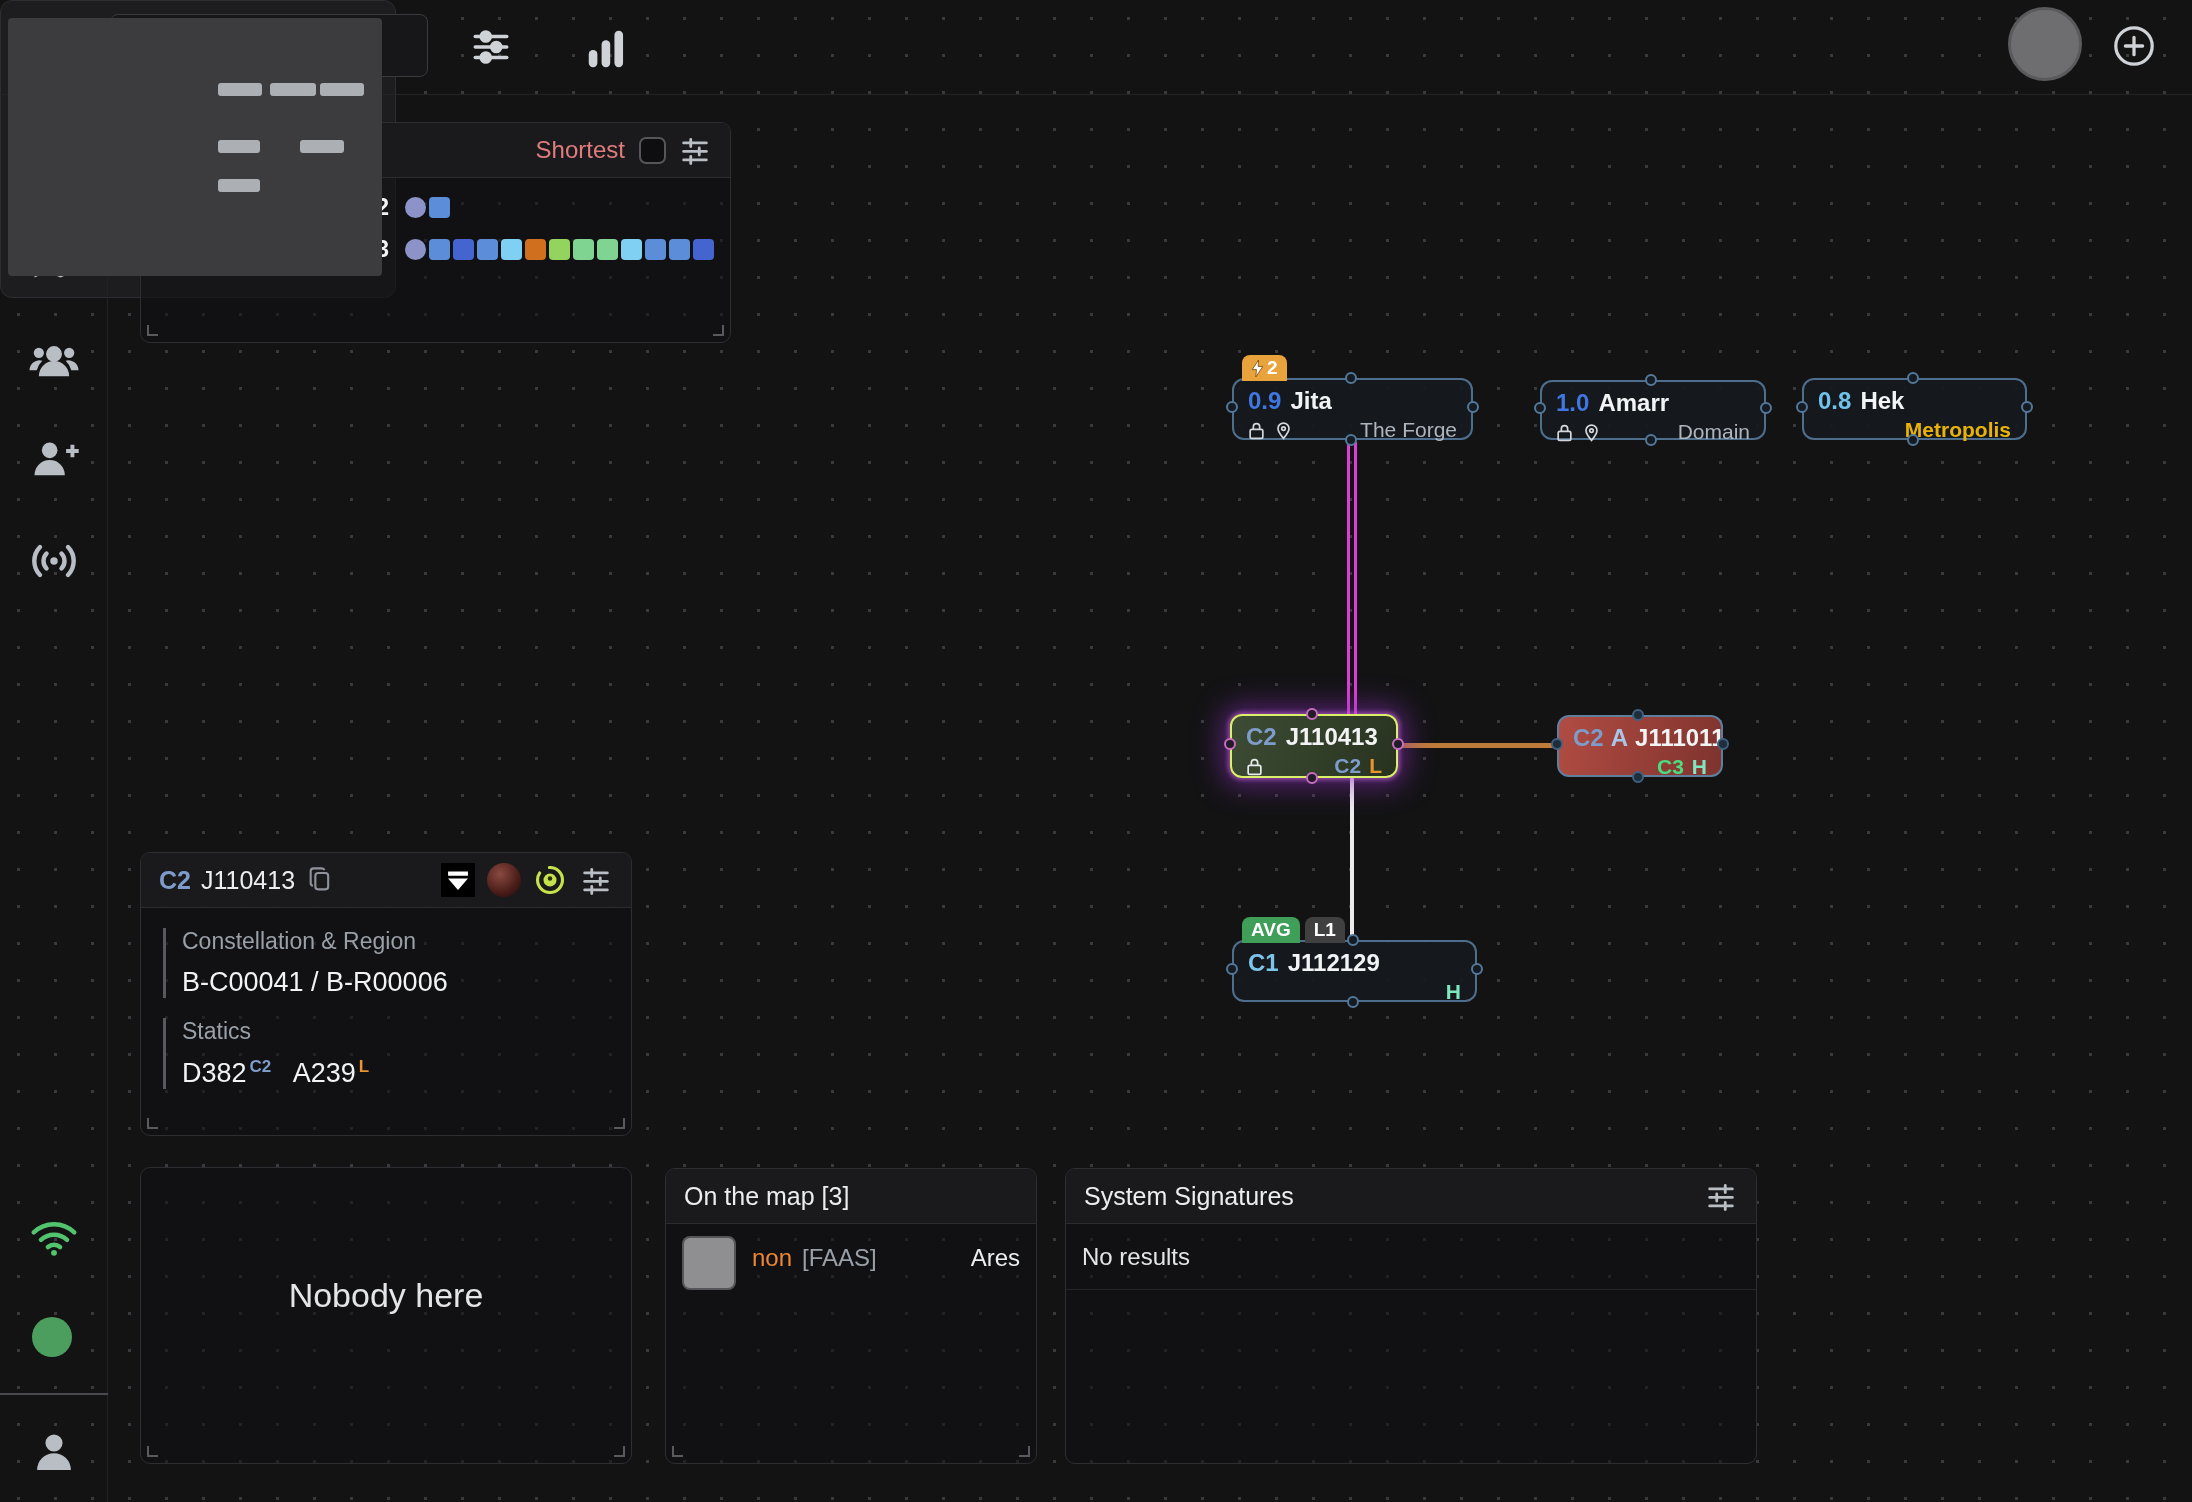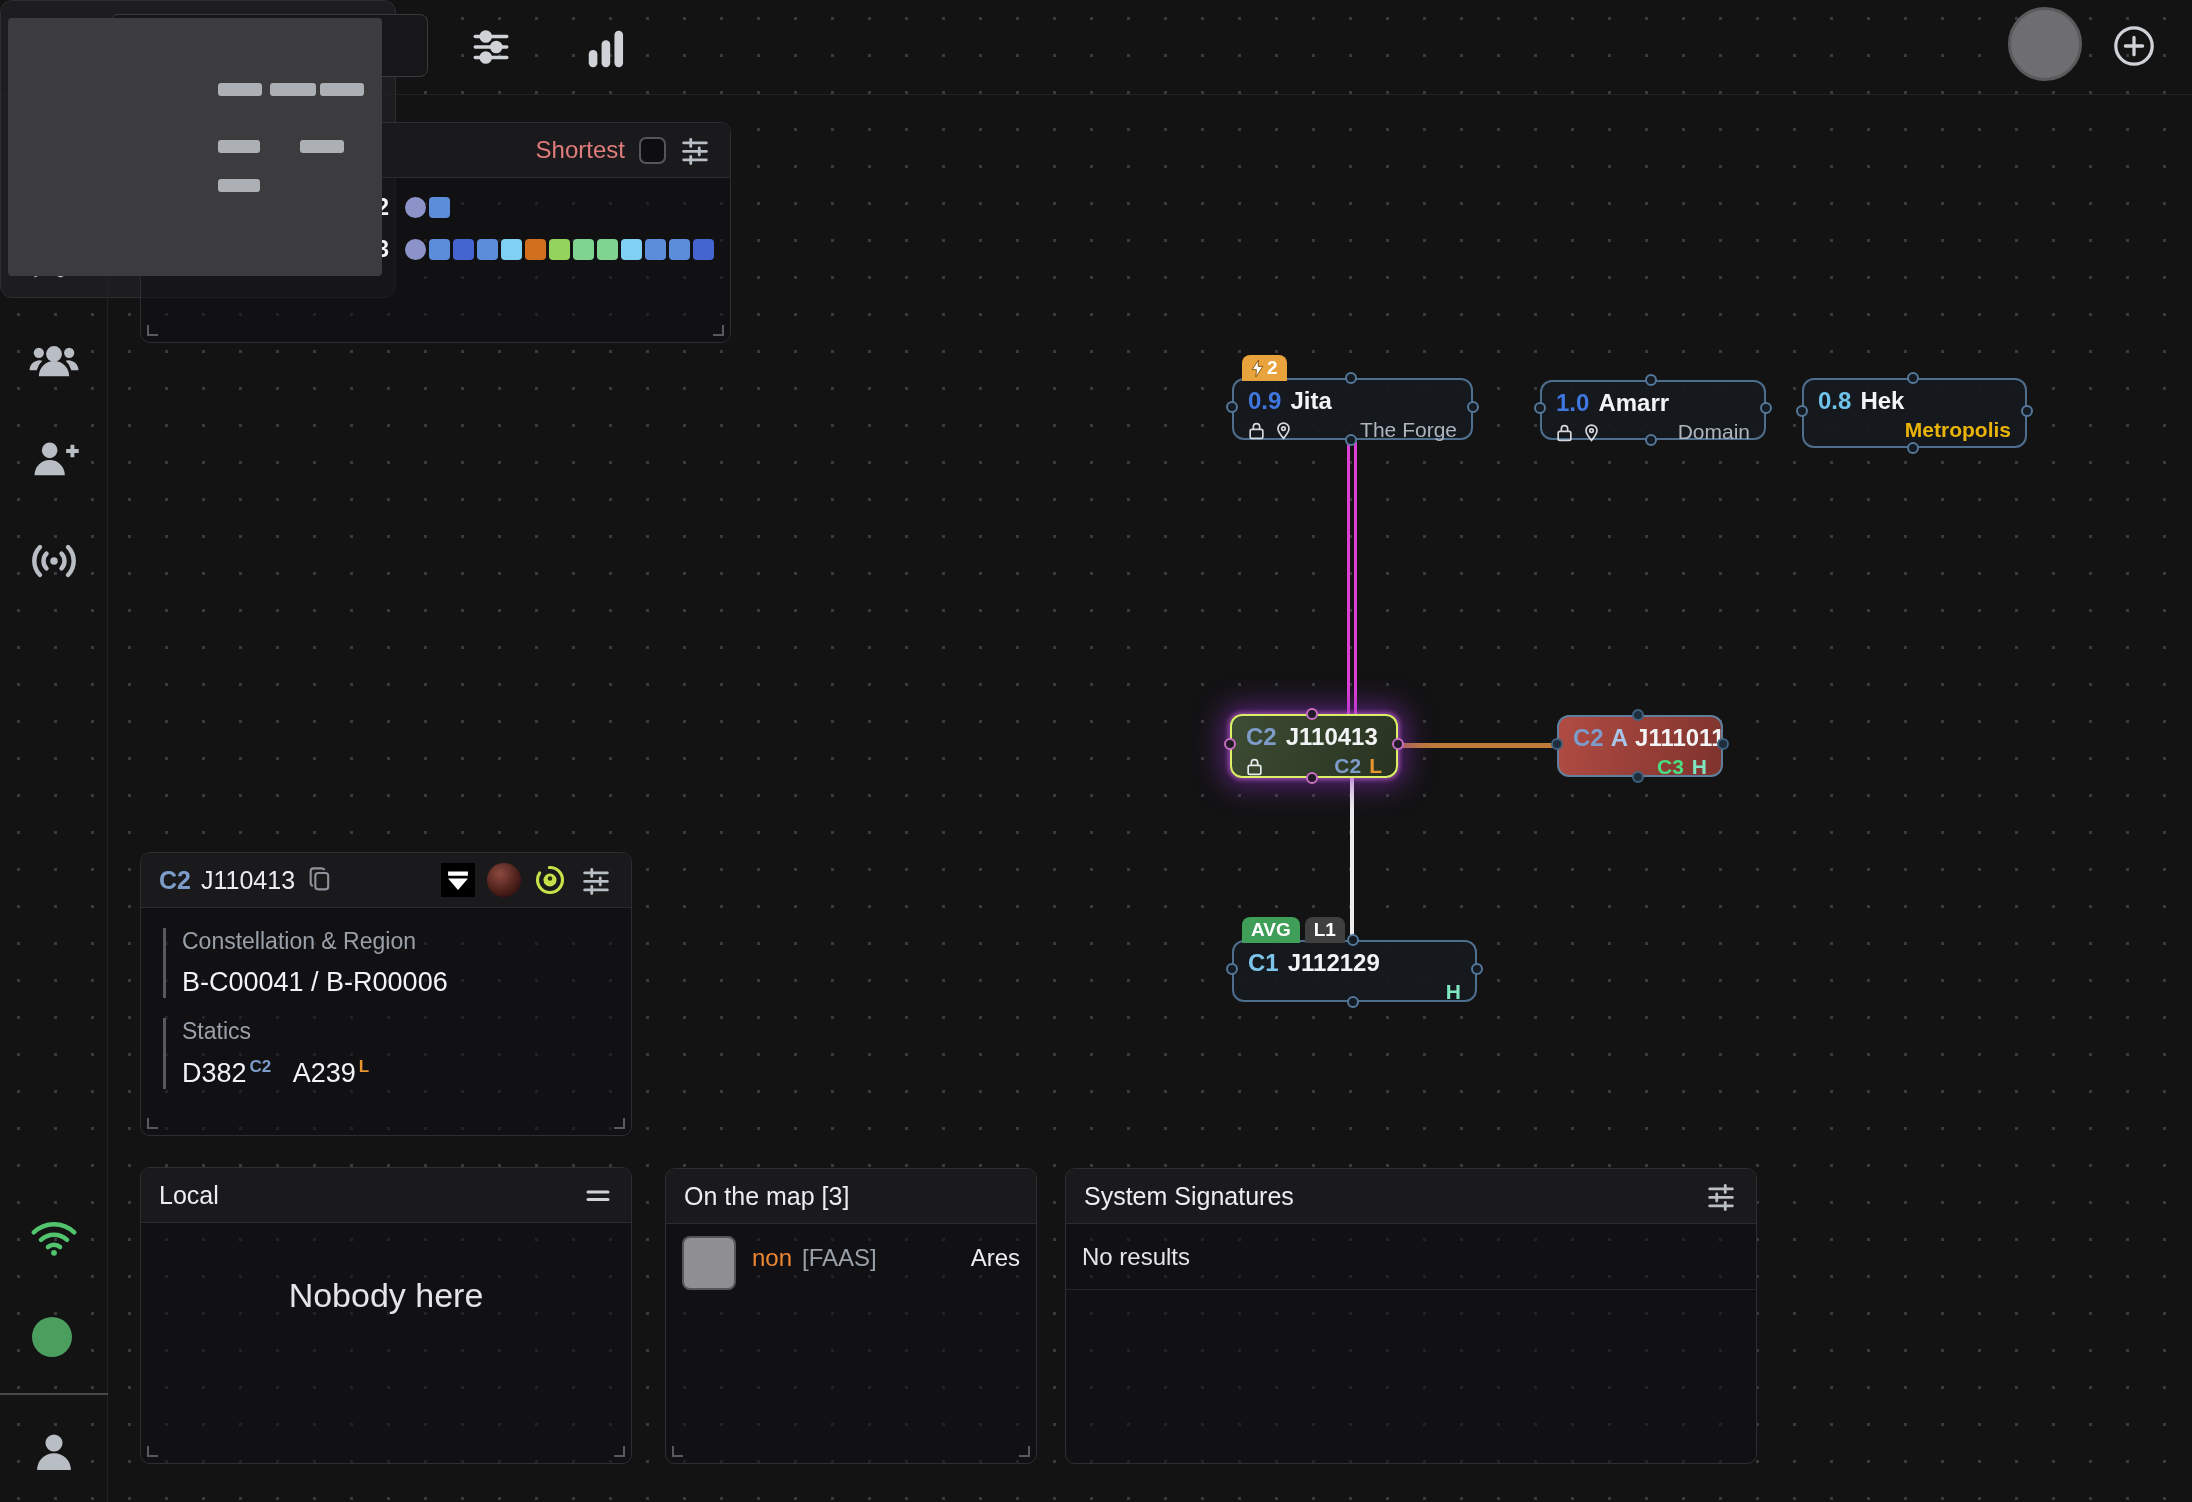--- a/index.html
+++ b/index.html
@@ -254,21 +254,21 @@
         </svg>
       </span>
     <span class="right" style="font-weight:400; color:#aeb5bd;">Domain</span>
   </div>
   <span class="hdot t"></span>
     <span class="hdot b"></span>
   <span class="hdot l"></span>
     <span class="hdot r"></span>
 </div>
 
-<div class="node" style="left:1802px; top:378px; width:225px; height:70px;">
+<div class="node" style="left:1802px; top:378px; width:225px; height:62px;">
   <div class="nl1">
       <span class="sec-cyan">0.8</span>
       <span>Hek</span>
     </div>
   <div class="nl2">
     <span class="right" style="font-weight:700; color:#eab308;">Metropolis</span>
   </div>
   <span class="hdot t"></span>
     <span class="hdot b"></span>
   <span class="hdot l"></span>
@@ -453,29 +453,20 @@
     <div class="info-value">
       <span>D382</span><span class="sup blue">C2</span>
       <span style="margin-left:14px;">A239</span><span class="sup orange">L</span>
     </div>
   </div>
   <div class="corner bl"></div>
   <div class="corner br"></div>
 </div>
 
 <div class="panel localpanel">
-  <div class="panel-header">
-    <span>Local</span>
-    <span class="hdr-ic" style="margin-left:auto;">
-      <svg width="30" height="30" viewBox="0 0 24 24" stroke="#cfd2d6" stroke-width="2.4" stroke-linecap="round">
-          <line x1="4" y1="9.5" x2="20" y2="9.5"></line>
-          <line x1="4" y1="15.5" x2="20" y2="15.5"></line>
-        </svg>
-    </span>
-  </div>
   <div class="nobody">Nobody here</div>
   <div class="corner bl"></div>
   <div class="corner br"></div>
 </div>
 
 <div class="panel onmap">
   <div class="panel-header">
     <span>On the map [3]</span>
   </div>
   <div class="pilot-row">

